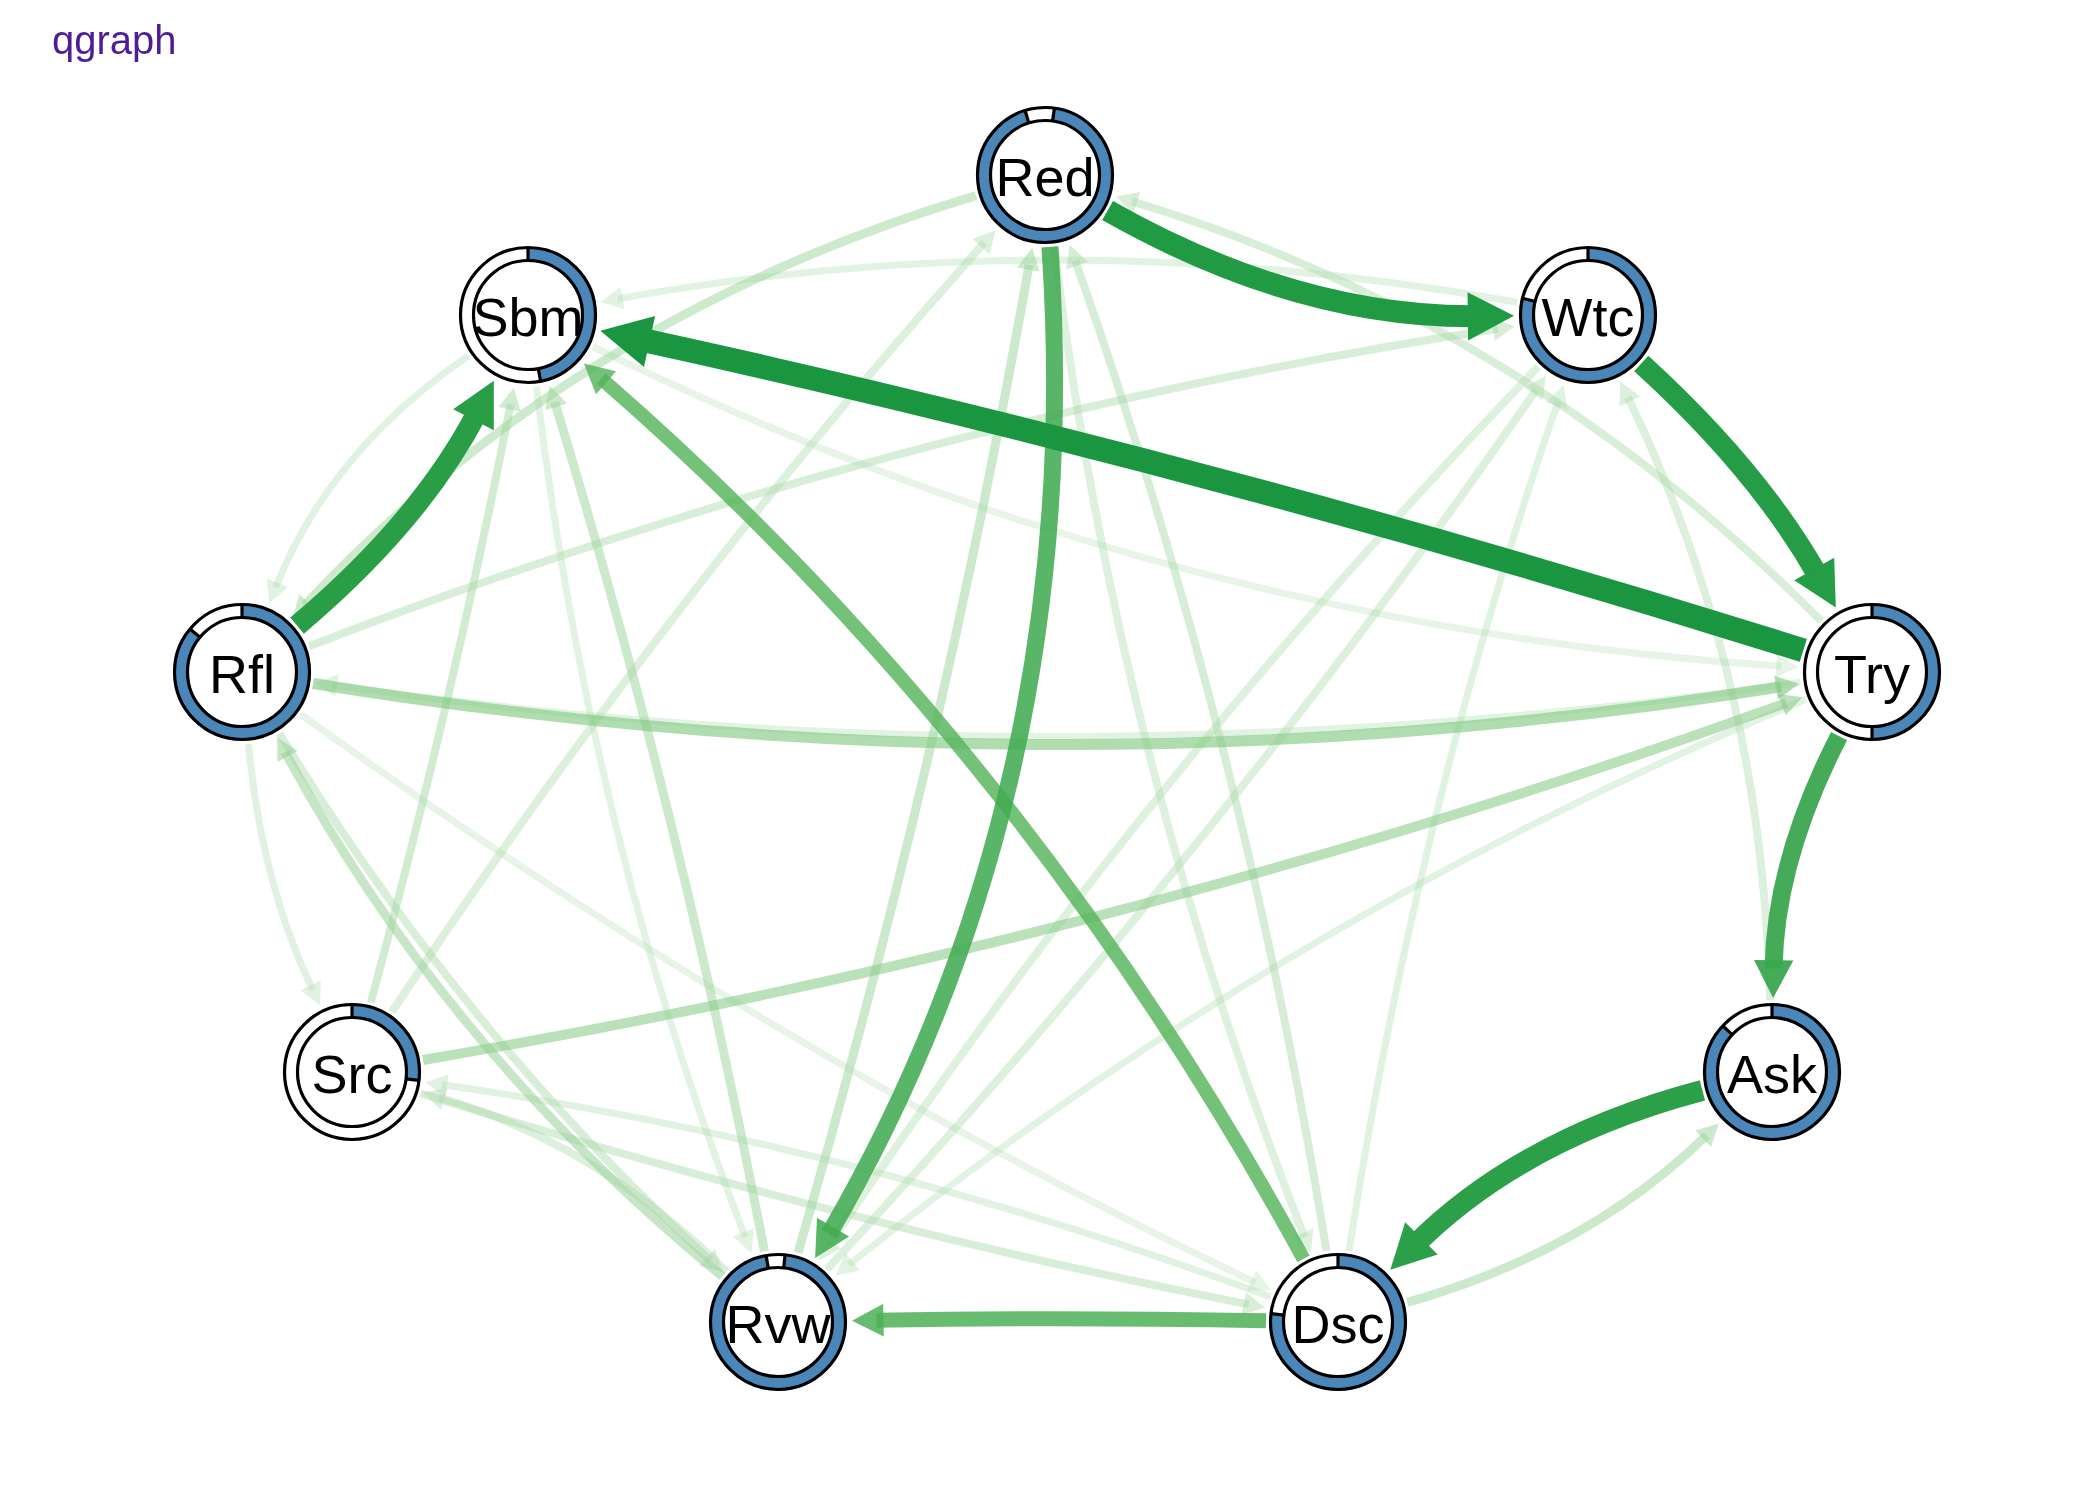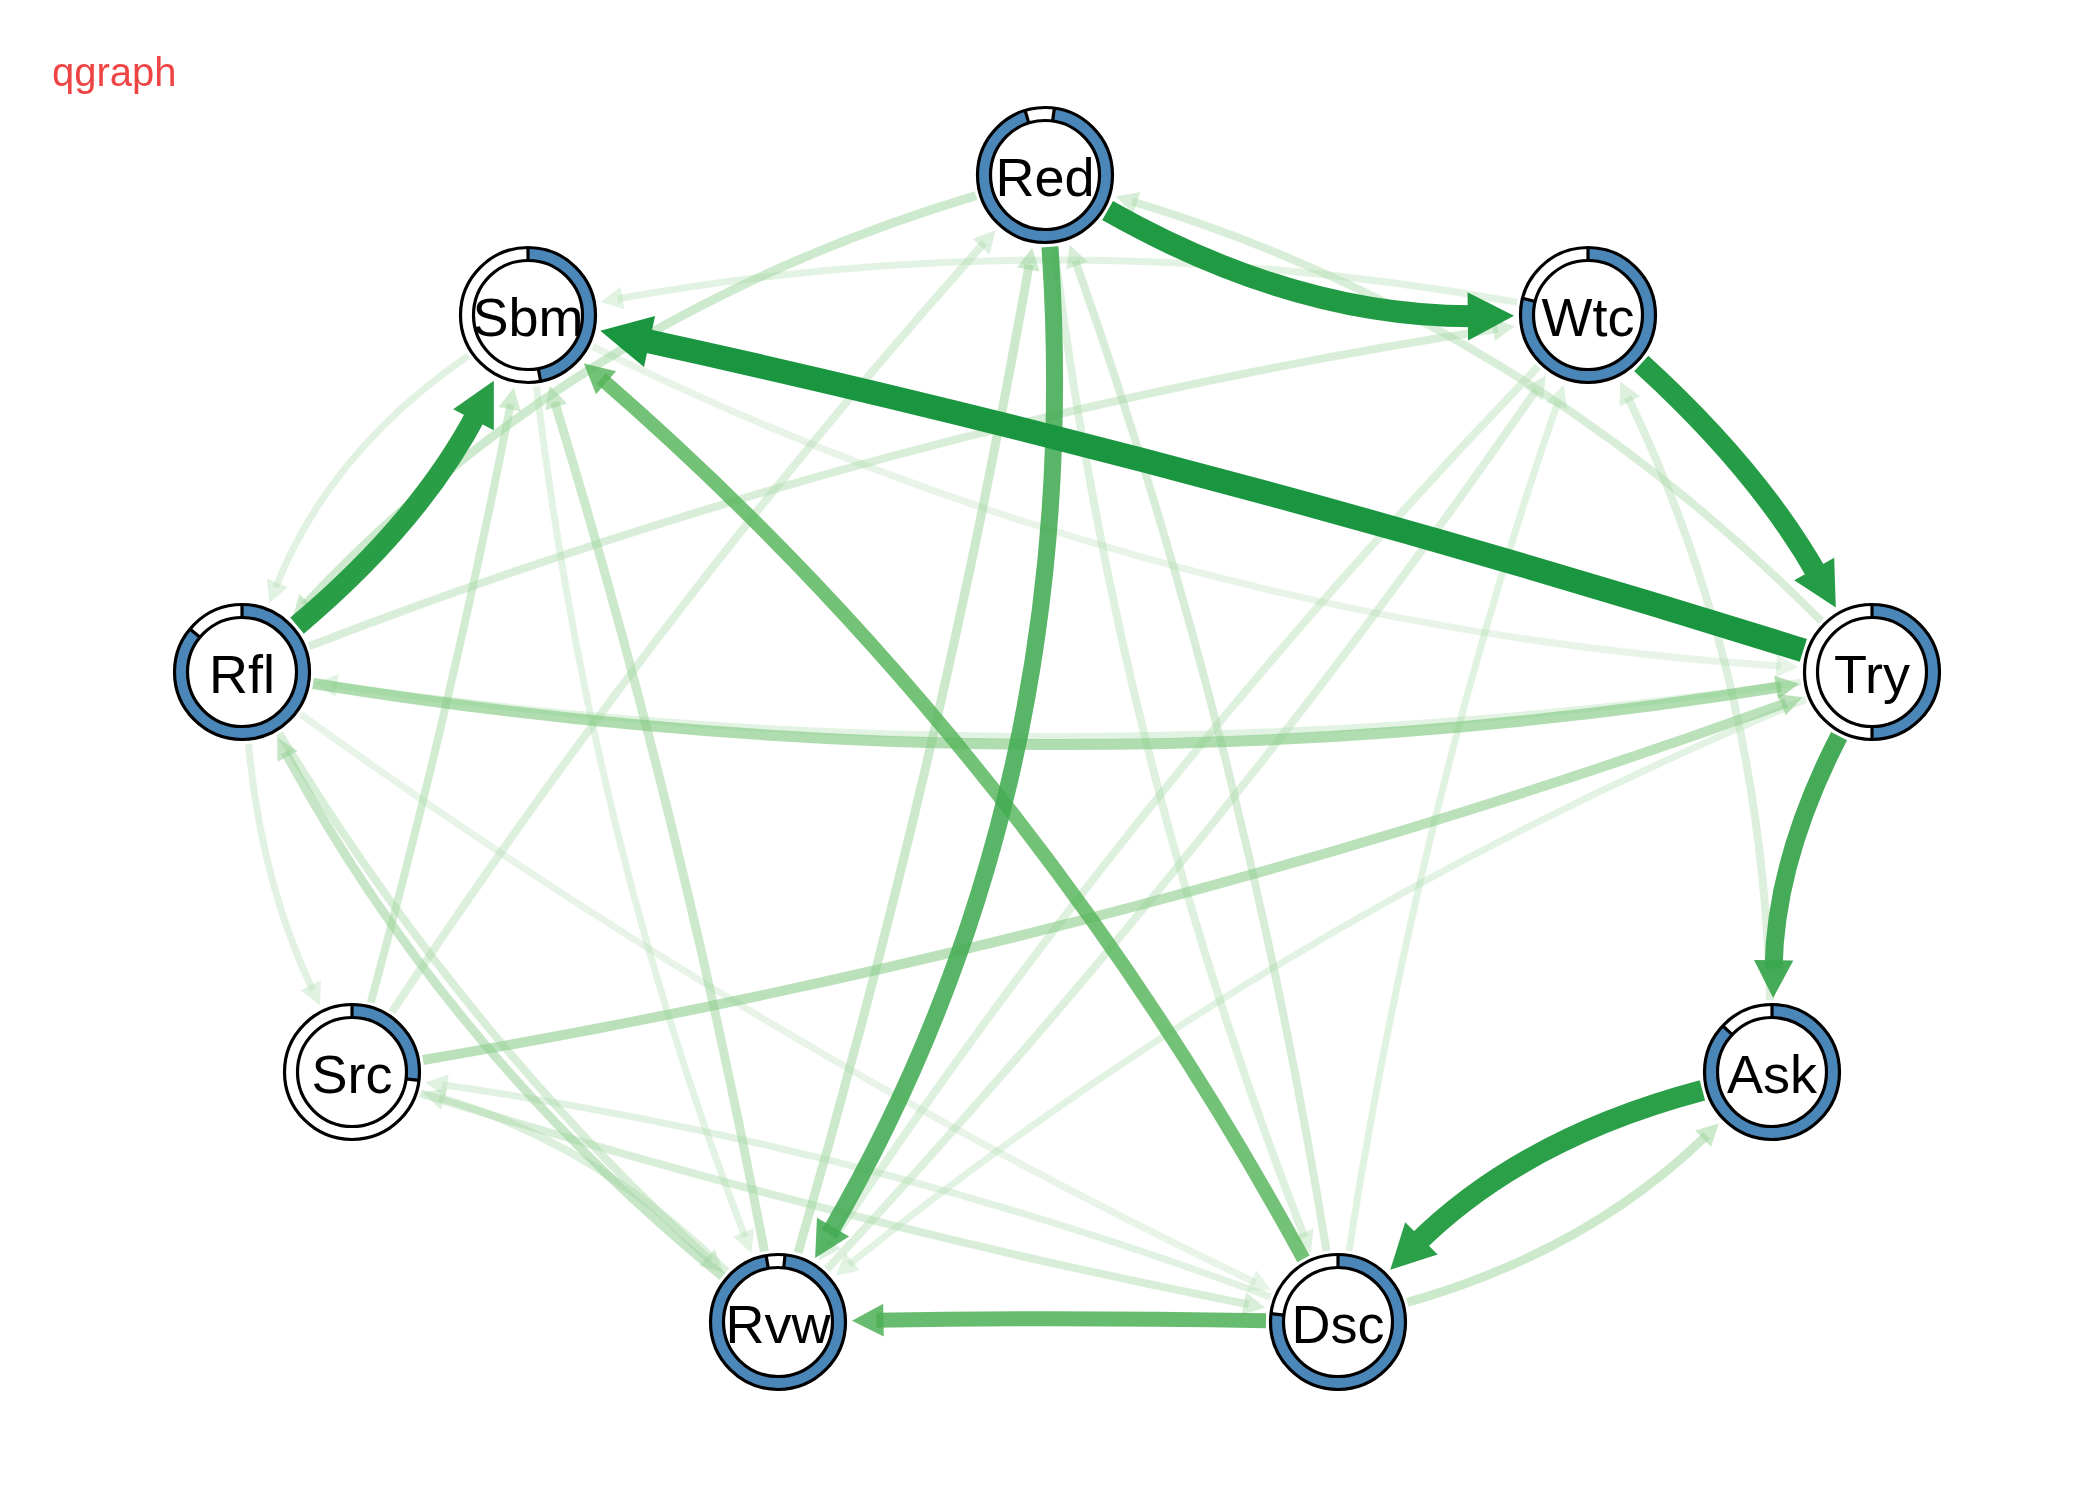--- a/index.html
+++ b/index.html
@@ -17,25 +17,24 @@
     position: relative;
     width: 2100px;
     height: 1500px;
     background: #ffffff;
   }
   #plot-title {
     position: absolute;
     left: 52px;
     top: 18px;
     font-size: 40px;
-    color: #ef4444;
+    color: #4c1d95;
     font-family: "Liberation Sans", sans-serif;
     letter-spacing: 0px;
     white-space: nowrap;
-    margin-top: 32px;
   }
   #graph-svg {
     position: absolute;
     left: 0;
     top: 0;
     width: 2100px;
     height: 1500px;
     display: block;
   }
   .node-label {

